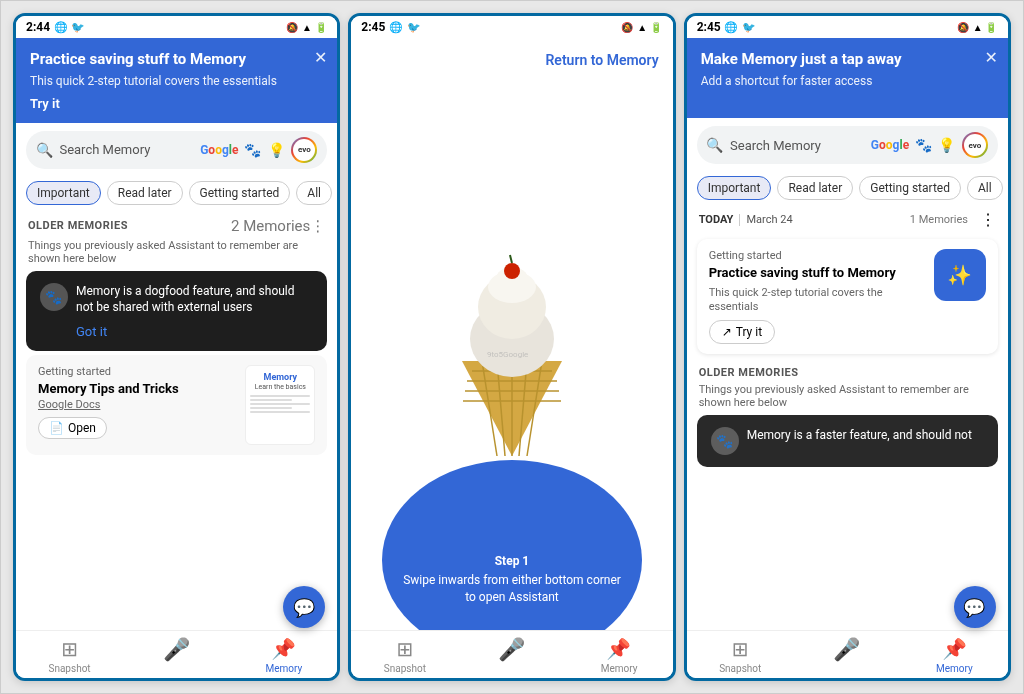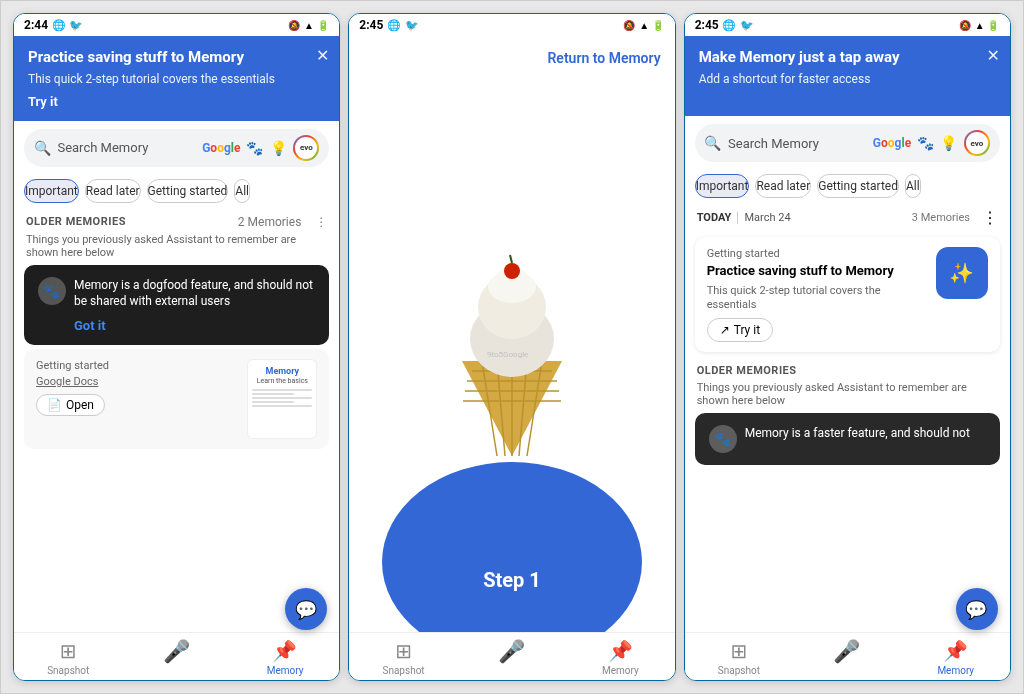--- a/index.html
+++ b/index.html
@@ -23,21 +23,21 @@
       overflow: hidden;
     }
     .phone {
       flex: 1;
       background: #fff;
       border-radius: 12px;
       overflow: hidden;
       display: flex;
       flex-direction: column;
       margin: 4px;
-      border: 1px solid #0369a1;
+      border: 3px solid #0369a1;
       box-shadow: 0 2px 8px rgba(0,0,0,0.15);
       position: relative;
     }
     
     .status-bar {
       background: #fff;
       display: flex;
       justify-content: space-between;
       align-items: center;
       padding: 4px 10px;
@@ -110,49 +110,49 @@
     
     .filter-tabs {
       display: flex;
       gap: 6px;
       padding: 4px 10px;
       overflow-x: auto;
     }
     .filter-tab {
       border: 1px solid #ccc;
       border-radius: 16px;
-      padding: 4px 0;
+      padding: 4px 10px;
       font-size: 12px;
       white-space: nowrap;
       cursor: pointer;
       background: #fff;
       color: #333;
     }
     .filter-tab.active { background: #e8eaf6; border-color: #3367d6; }
 
     
     .section-header {
       display: flex;
       justify-content: space-between;
       align-items: center;
       padding: 8px 12px 4px 12px;
     }
     .section-title { font-size: 11px; font-weight: 700; color: #555; letter-spacing: 0.5px; }
-    .section-meta { font-size: 12px; color: #777; display: flex; align-items: center; gap: 14px; }
+    .section-meta { font-size: 15px; color: #777; display: flex; align-items: center; gap: 0; }
 
     
     .memory-card-dark {
       background: #1e1e1e;
       border-radius: 10px;
       margin: 4px 10px;
       padding: 12px 14px;
       color: #fff;
     }
     .memory-card-dark .card-text { font-size: 12px; line-height: 1.4; margin-bottom: 8px; }
-    .memory-card-dark .card-action { color: #4285f4; font-size: 13px; font-weight: 700; cursor: pointer; }
+    .memory-card-dark .card-action { color: #4285f4; font-size: 13px; font-weight: 400; cursor: pointer; }
 
     
     .memory-card-light {
       background: #f8f8f8;
       border-radius: 10px;
       margin: 4px 10px;
       padding: 10px 12px;
       display: flex;
       gap: 10px;
     }
@@ -260,21 +260,21 @@
       width: 260px;
       height: 200px;
       background: #3367d6;
       border-radius: 50%;
       display: flex;
       flex-direction: column;
       align-items: center;
       justify-content: center;
       padding-top: 40px;
     }
-    .step-label { color: #fff; font-size: 20px; font-weight: 700; margin-bottom: 4px; }
+    .step-label { color: #fff; font-size: 12px; font-weight: 700; margin-bottom: 4px; }
     .step-desc { color: #fff; font-size: 12px; text-align: center; padding: 0 20px; line-height: 1.4; }
 
     
     .ice-cream-svg { position: relative; z-index: 2; }
 
     
     .card-getting-started {
       background: #fff;
       border-radius: 10px;
       margin: 4px 10px;
@@ -403,20 +403,21 @@
           <div>
             <div class="card-text">Memory is a dogfood feature, and should not be shared with external users</div>
             <div class="card-action">Got it</div>
           </div>
         </div>
       </div>
 
       <div class="memory-card-light">
         <div class="card-info">
           <div class="card-tag">Getting started</div>
+          <div class="card-title">Memory Tips and Tricks</div>
           <div class="card-subtitle">Google Docs</div>
           <div class="card-open-btn">
             <span>📄</span>
             <span>Open</span>
           </div>
         </div>
         <div class="memory-card-thumbnail">
           <div class="thumbnail-title">Memory</div>
           <div class="thumbnail-subtitle">Learn the basics</div>
           <div class="thumbnail-lines">
@@ -488,20 +489,21 @@
         <ellipse cx="80" cy="28" rx="16" ry="12" fill="#f8f6f0"></ellipse>
 
         <circle cx="80" cy="20" r="8" fill="#cc2200"></circle>
         <line x1="80" y1="12" x2="78" y2="4" stroke="#2d5a1b" stroke-width="2"></line>
 
         <text x="55" y="106" font-size="8" fill="#aaa" opacity="0.6">9to5Google</text>
       </svg>
 
       <div class="step-circle">
         <div class="step-label">Step 1</div>
+        <div class="step-desc">Swipe inwards from either bottom corner to open Assistant</div>
       </div>
     </div>
 
     <div class="bottom-nav">
       <div class="nav-item">
         <span class="nav-icon">⊞</span>
         <span class="nav-label">Snapshot</span>
       </div>
       <div class="nav-item">
         <span class="nav-mic">🎤</span>
@@ -552,21 +554,21 @@
       <div class="filter-tab">All</div>
     </div>
 
     <div class="scroll-content">
 
       <div class="section-date-row">
         <span class="section-date-label">TODAY</span>
         <div class="section-date-divider"></div>
         <span class="section-date-value">March 24</span>
         <div style="flex:1;"></div>
-        <span style="font-size:11px; color:#777;">3 Memories</span>
+        <span style="font-size:11px; color:#777;">1 Memories</span>
         <span style="cursor:pointer; margin-left:6px; font-size:16px;">⋮</span>
       </div>
 
       <div class="card-getting-started">
         <div class="card-gs-info">
           <div class="card-gs-tag">Getting started</div>
           <div class="card-gs-title">Practice saving stuff to Memory</div>
           <div class="card-gs-desc">This quick 2-step tutorial covers the essentials</div>
           <div class="try-it-btn">
             <span>↗</span>

